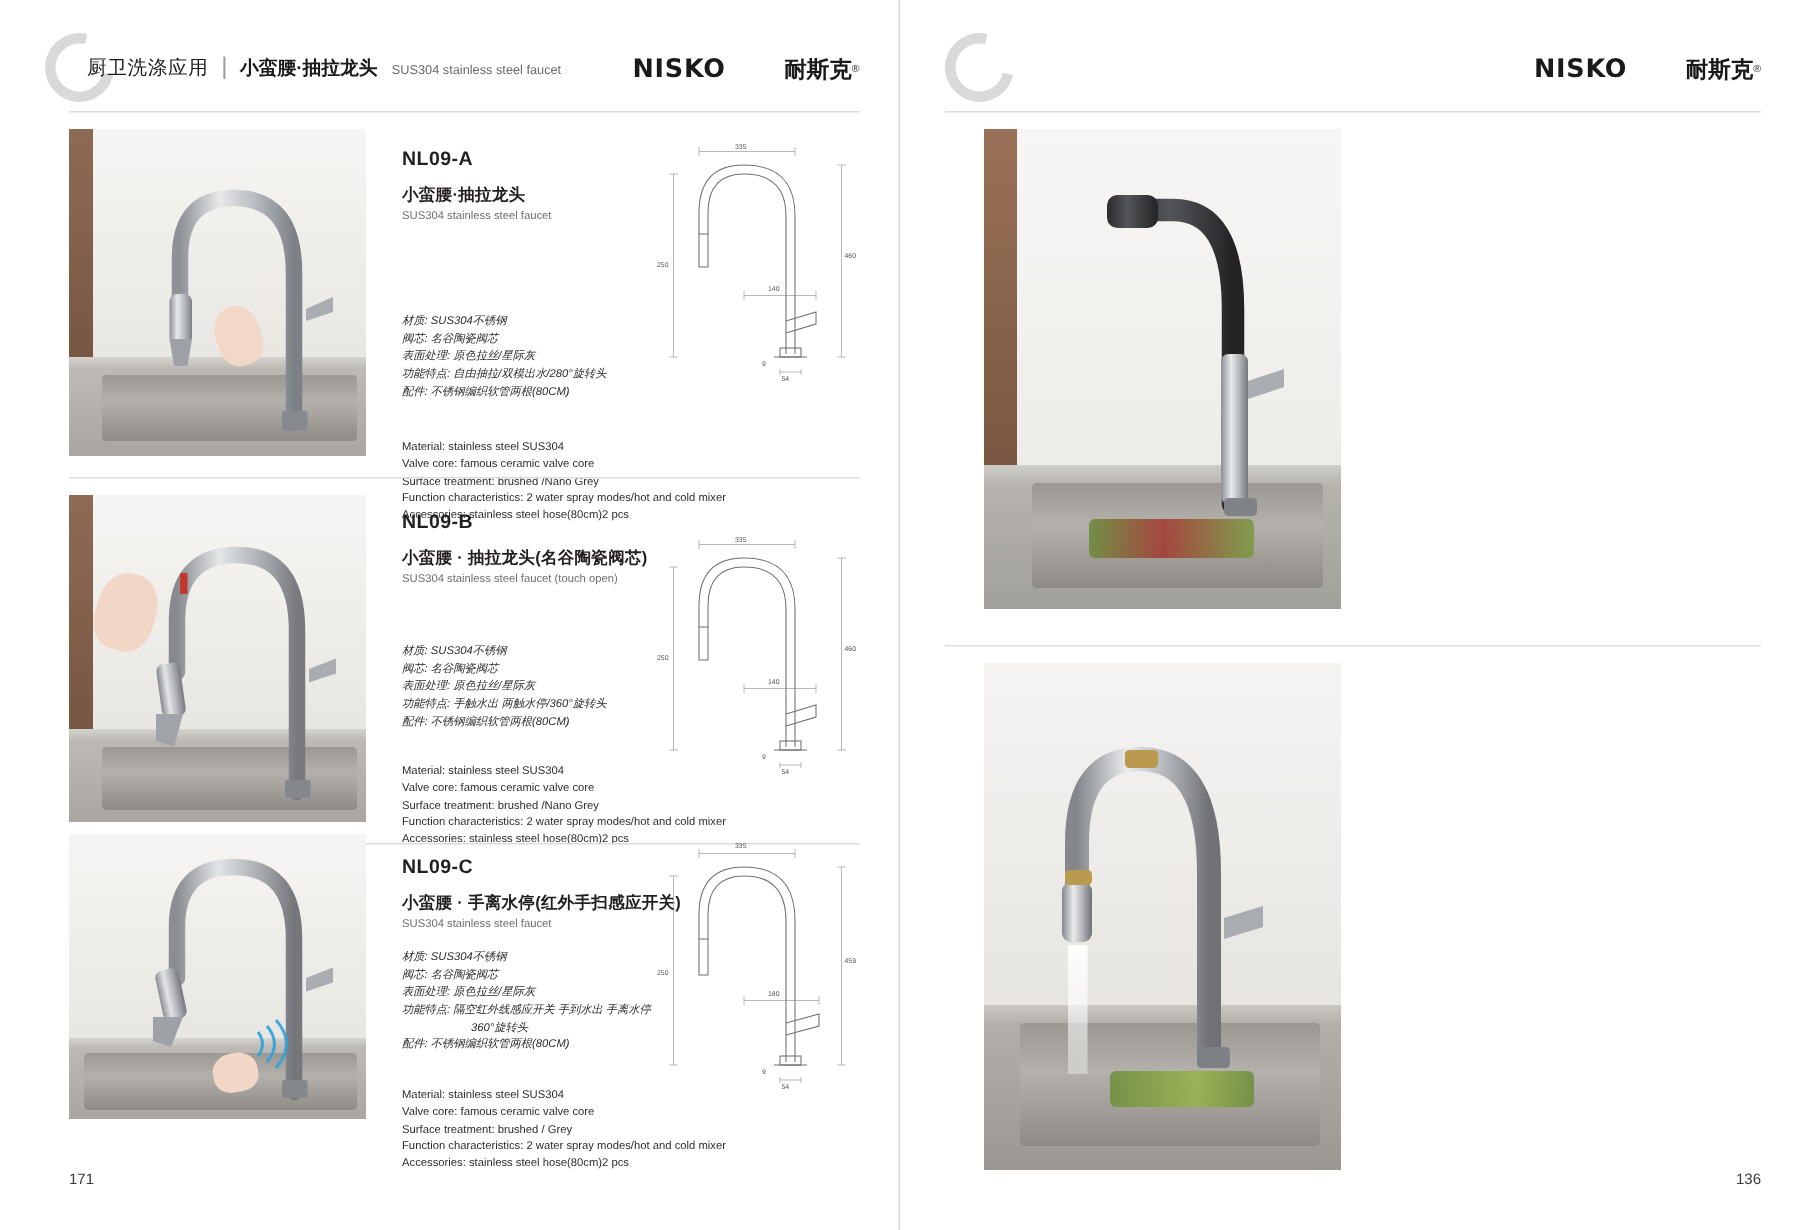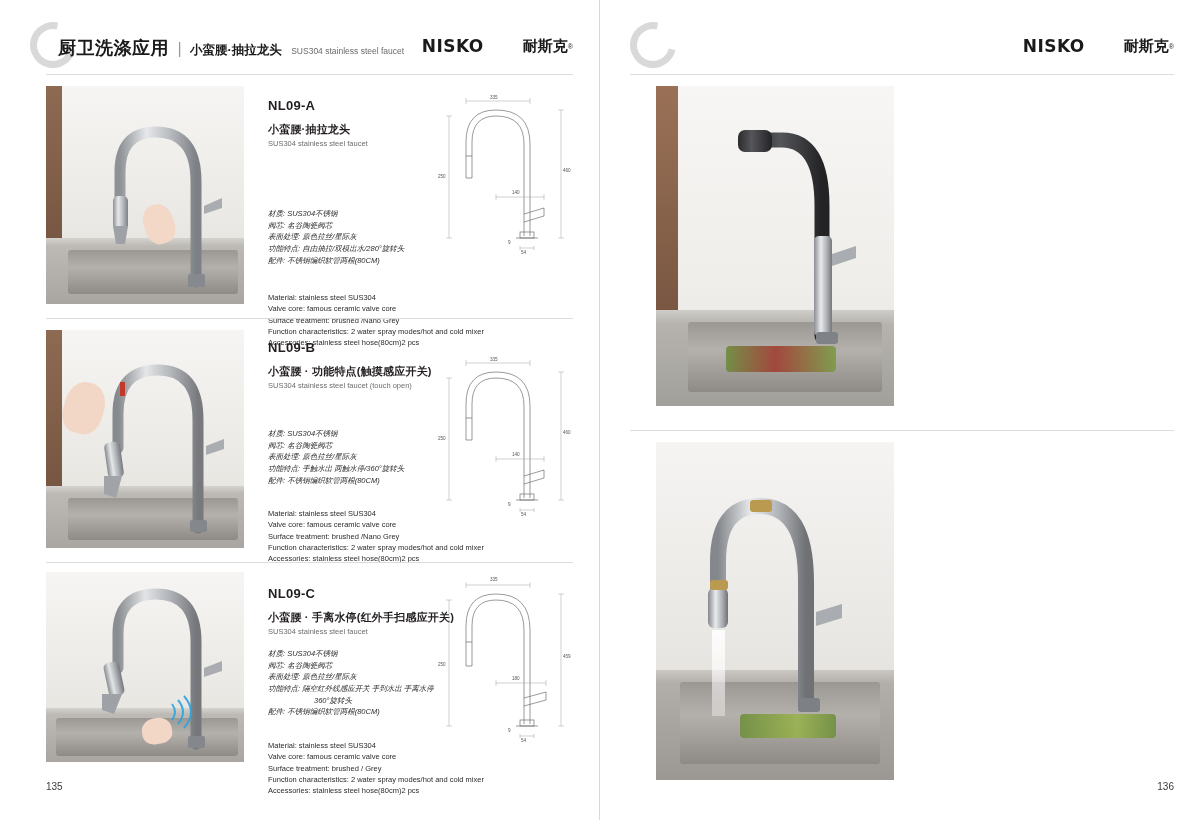--- a/index.html
+++ b/index.html
@@ -19,21 +19,21 @@
   
   .hdr { position:absolute; top:22px; left:30px; right:26px; height:52px; }
   .hdr-c {
     position:absolute; left:0; top:0; width:46px; height:46px;
     border:7px solid #d9d9d9; border-radius:50%;
     border-right-color:transparent;
     transform:rotate(-32deg);
   }
   .hdr-txt { position:absolute; left:28px; top:14px; white-space:nowrap; }
   .hdr-cn {
-    font-size:18px; font-weight:bold; color:#1a1a1a; letter-spacing:.5px;
+    font-size:13px; font-weight:normal; color:#1a1a1a; letter-spacing:.5px;
   }
   .hdr-sep { color:#9a9a9a; margin:0 4px; font-weight:normal; }
   .hdr-mid { font-size:12.5px; font-weight:bold; color:#1a1a1a; }
   .hdr-en { font-size:8.5px; color:#6b6b6b; font-weight:normal; margin-left:5px; }
 
   .logo { position:absolute; right:0; top:14px; display:flex; align-items:center; }
   .logo-n { font-size:17px; font-weight:bold; letter-spacing:.5px; color:#1a1a1a; font-family:"DejaVu Sans", sans-serif; }
   .logo-cn { font-size:15px; font-weight:bold; margin-left:3px; color:#1a1a1a;padding-left:36px; }
   .logo-tm { font-size:7px; vertical-align:super; color:#1a1a1a; }
 
@@ -194,21 +194,21 @@
             <rect x="144" y="190" width="17" height="12" rx="2" fill="#84878b"></rect>
             <path d="M160 116 L178 109 L178 119 L160 125 Z" fill="#a9acb0"></path>
             <rect x="74" y="52" width="5" height="14" fill="#c0392b"></rect>
           </svg>
           <div class="handshape" style="left:18px; top:52px; width:40px; height:52px; transform:rotate(16deg);"></div>
         </div>
       </div>
 
       <div style="position:absolute; left:268px; top:10px;">
         <div class="pcode">NL09-B</div>
-        <div class="ptitle-cn">小蛮腰 · 功能特点(触摸感应开关)</div>
+        <div class="ptitle-cn">小蛮腰 · 抽拉龙头(名谷陶瓷阀芯)</div>
         <div class="ptitle-en">SUS304 stainless steel faucet (touch open)</div>
       </div>
 
       <div class="specs-cn" style="position:absolute; left:268px; top:98px;">
         <div>材质: SUS304不锈钢</div>
         <div>阀芯: 名谷陶瓷阀芯</div>
         <div>表面处理: 原色拉丝/星际灰</div>
         <div>功能特点: 手触水出 两触水停/360°旋转头</div>
         <div>配件: 不锈钢编织软管两根(80CM)</div>
       </div>
@@ -243,21 +243,21 @@
           <text class="dimtxt" x="6" y="84">250</text>
           <text class="dimtxt" x="80" y="100">140</text>
           <text class="dimtxt" x="89" y="160">54</text>
           <text class="dimtxt" x="76" y="150">9</text>
         </svg>
       </div>
     </div>
 
     <div class="rule" style="top:562px;"></div>
 
-    <div class="prod" style="top:572px; left:0; width:636px; height:220px;">
+    <div class="prod" style="top:556px; left:0; width:636px; height:220px;">
       <div class="photo" style="left:46px; top:0; width:198px; height:190px;">
         <div class="scene">
           <div class="wall"></div>
           <div class="counter" style="height:54px;"></div>
           <div class="sink" style="left:10px; right:6px; bottom:6px; height:38px;"></div>
           <svg width="198" height="190" style="position:absolute;left:0;top:0;">
             <defs>
               <linearGradient id="steelC" x1="0" y1="0" x2="1" y2="0">
                 <stop offset="0%" stop-color="#8a8d91"></stop>
                   <stop offset="35%" stop-color="#e2e4e6"></stop>
@@ -323,21 +323,21 @@
           <text class="dimtxt" x="58" y="7">335</text>
           <text class="dimtxt" x="131" y="84">459</text>
           <text class="dimtxt" x="6" y="92">250</text>
           <text class="dimtxt" x="80" y="106">180</text>
           <text class="dimtxt" x="89" y="168">54</text>
           <text class="dimtxt" x="76" y="158">9</text>
         </svg>
       </div>
     </div>
 
-    <div class="pgnum" style="left:46px;">135</div>
+    <div class="pgnum" style="left:46px;">171</div>
   </div>
 
   <div class="page">
 
     <div class="hdr">
       <div class="hdr-c"></div>
       <div class="logo">
         <span class="logo-n">NISKO</span>
         <span class="logo-cn">耐斯克</span>
         <span class="logo-tm">®</span>

